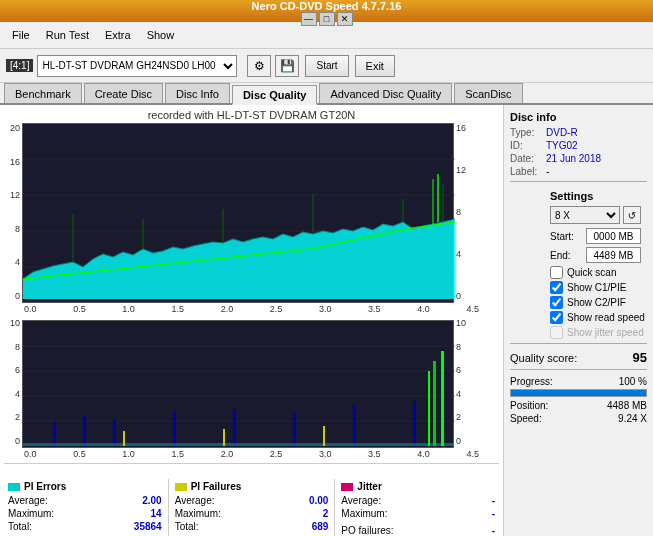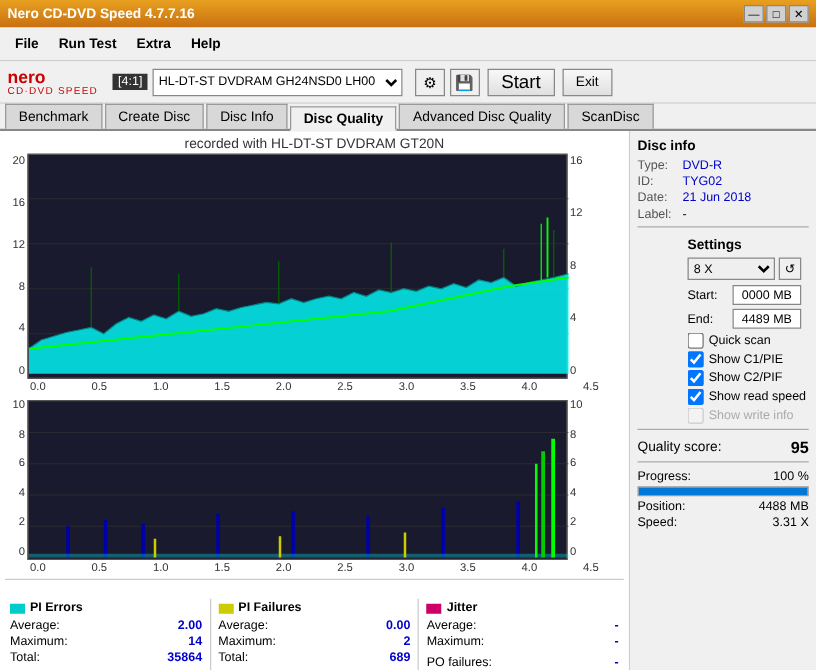--- a/index.html
+++ b/index.html
@@ -14,20 +14,21 @@
 
     
     .title-bar {
       background: linear-gradient(to bottom, #e8a020, #c87010);
       height: 22px;
       display: flex;
       align-items: center;
       justify-content: space-between;
       padding: 0 6px;
       color: white;
+      flex-direction: column;
     }
     .title-bar-text {
       font-size: 11px;
       font-weight: bold;
     }
     .title-bar-buttons {
       display: flex;
       gap: 2px;
     }
     .title-btn {
@@ -44,21 +45,20 @@
     }
 
     
     .menu-bar {
       background: #f0f0f0;
       height: 20px;
       display: flex;
       align-items: center;
       padding: 13px 4px;
       border-bottom: 1px solid #ccc;
-      font-weight: bold;
     }
     .menu-item {
       padding: 2px 8px;
       font-size: 11px;
       cursor: pointer;
     }
 
     
     .header-row {
       background: #f0f0f0;
@@ -120,21 +120,21 @@
       justify-content: center;
       cursor: pointer;
       font-size: 12px;
     }
     .btn-start {
       height: 22px;
       padding: 0 10px;
       background: linear-gradient(to bottom, #f8f8f8, #e0e0e0);
       border: 1px solid #888;
       cursor: pointer;
-      font-size: 15px;
+      font-size: 10px;
     }
     .btn-exit {
       height: 22px;
       padding: 0 10px;
       background: linear-gradient(to bottom, #f8f8f8, #e0e0e0);
       border: 1px solid #888;
       cursor: pointer;
       font-size: 11px;
     }
 
@@ -381,28 +381,24 @@
     <div class="title-btn">—</div>
     <div class="title-btn">□</div>
     <div class="title-btn">✕</div>
   </div>
 </div>
 
 <div class="menu-bar">
   <span class="menu-item">File</span>
   <span class="menu-item">Run Test</span>
   <span class="menu-item">Extra</span>
-  <span class="menu-item">Help</span>
+  <span class="menu-item">Show</span>
 </div>
 
 <div class="header-row">
-  <div class="nero-logo">
-    <span class="nero-logo-top">nero</span>
-    <span class="nero-logo-bottom">CD·DVD SPEED</span>
-  </div>
   <div class="drive-selector">
     <span class="drive-label">[4:1]</span>
     <select class="drive-combo">
       <option>HL-DT-ST DVDRAM GH24NSD0 LH00</option>
     </select>
   </div>
   <div class="header-icons">
     <div class="icon-btn">⚙</div>
     <div class="icon-btn">💾</div>
   </div>
@@ -670,21 +666,21 @@
       <div class="checkbox-row">
         <input type="checkbox" checked="" style="">
         <span>Show C2/PIF</span>
       </div>
       <div class="checkbox-row">
         <input type="checkbox" checked="" style="">
         <span>Show read speed</span>
       </div>
       <div class="checkbox-row">
         <input type="checkbox" disabled="" style="">
-        <span style="color:#aaa;">Show write info</span>
+        <span style="color:#aaa;">Show jitter speed</span>
       </div>
 
     </div>
 
     <hr class="divider-line">
 
     <div class="quality-score-row">
       <span>Quality score:</span>
       <span class="quality-score-value">95</span>
     </div>
@@ -698,17 +694,17 @@
       </div>
       <div class="progress-bar-outer">
         <div class="progress-bar-inner" style="width:100%;"></div>
       </div>
       <div class="progress-row" style="margin-top:3px;">
         <span>Position:</span>
         <span>4488 MB</span>
       </div>
       <div class="progress-row">
         <span>Speed:</span>
-        <span>3.31 X</span>
+        <span>9.24 X</span>
       </div>
     </div>
   </div>
 </div>
 
 </body></html>

